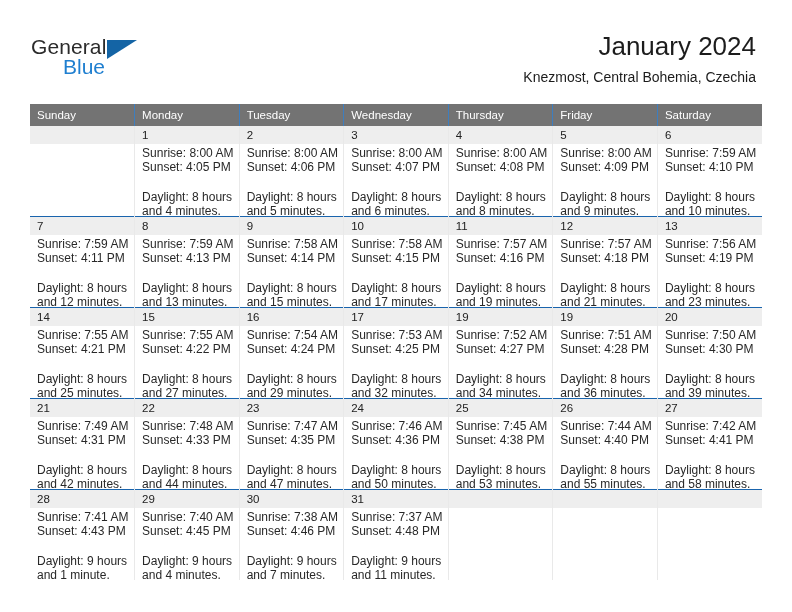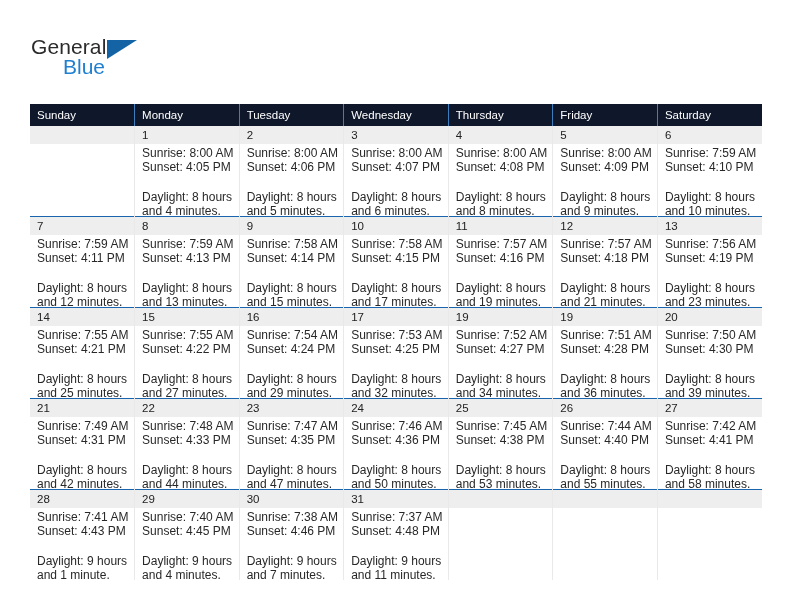--- a/index.html
+++ b/index.html
@@ -87,21 +87,21 @@
     position: absolute;
     left: 30px;
     top: 104px;
     width: 732px;
     border-collapse: collapse;
     table-layout: fixed;
   }
   .calendar col { width: 104.57px; }
 
   .calendar thead th {
-    background: #0f172a;
+    background: #737373;
     color: #ffffff;
     font-size: 11.5px;
     font-weight: normal;
     text-align: left;
     padding: 4px 0 4px 7px;
     height: 14px;
     line-height: 14px;
     border-right: 1px solid #3d7ebf;
   }
   .calendar thead th:last-child { border-right: none; margin-top: 8px; }
@@ -142,20 +142,24 @@
 </head>
 <body>
 
 <div class="page">
 
   <div class="header">
     <div class="logo">
       <span class="logo-general">General</span>
       <span class="logo-triangle"></span>
       <span class="logo-blue">Blue</span>
+    </div>
+    <div class="title-block">
+      <div class="cal-title">January 2024</div>
+      <div class="cal-subtitle">Knezmost, Central Bohemia, Czechia</div>
     </div>
   </div>
 
   <table class="calendar">
     <colgroup>
       <col>
         <col>
         <col>
         <col>
         <col>

